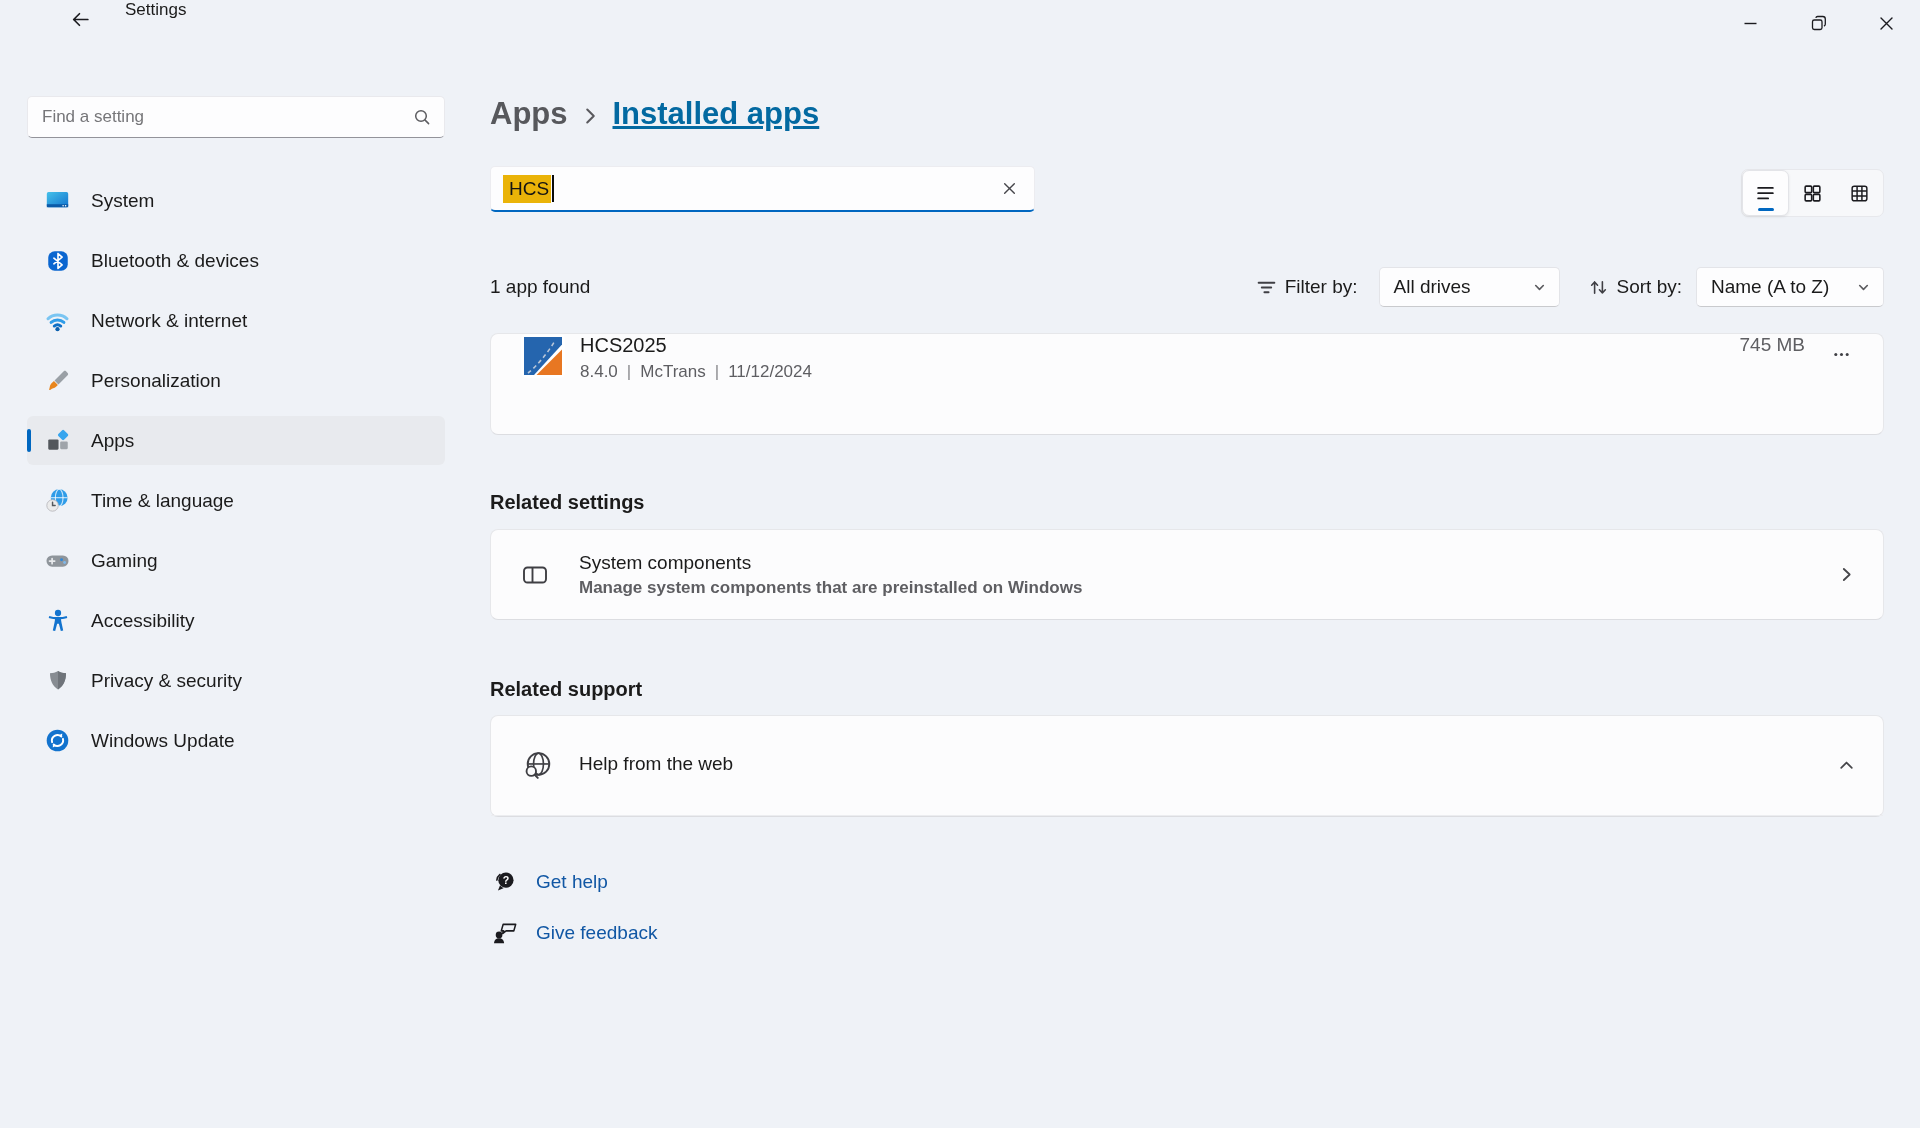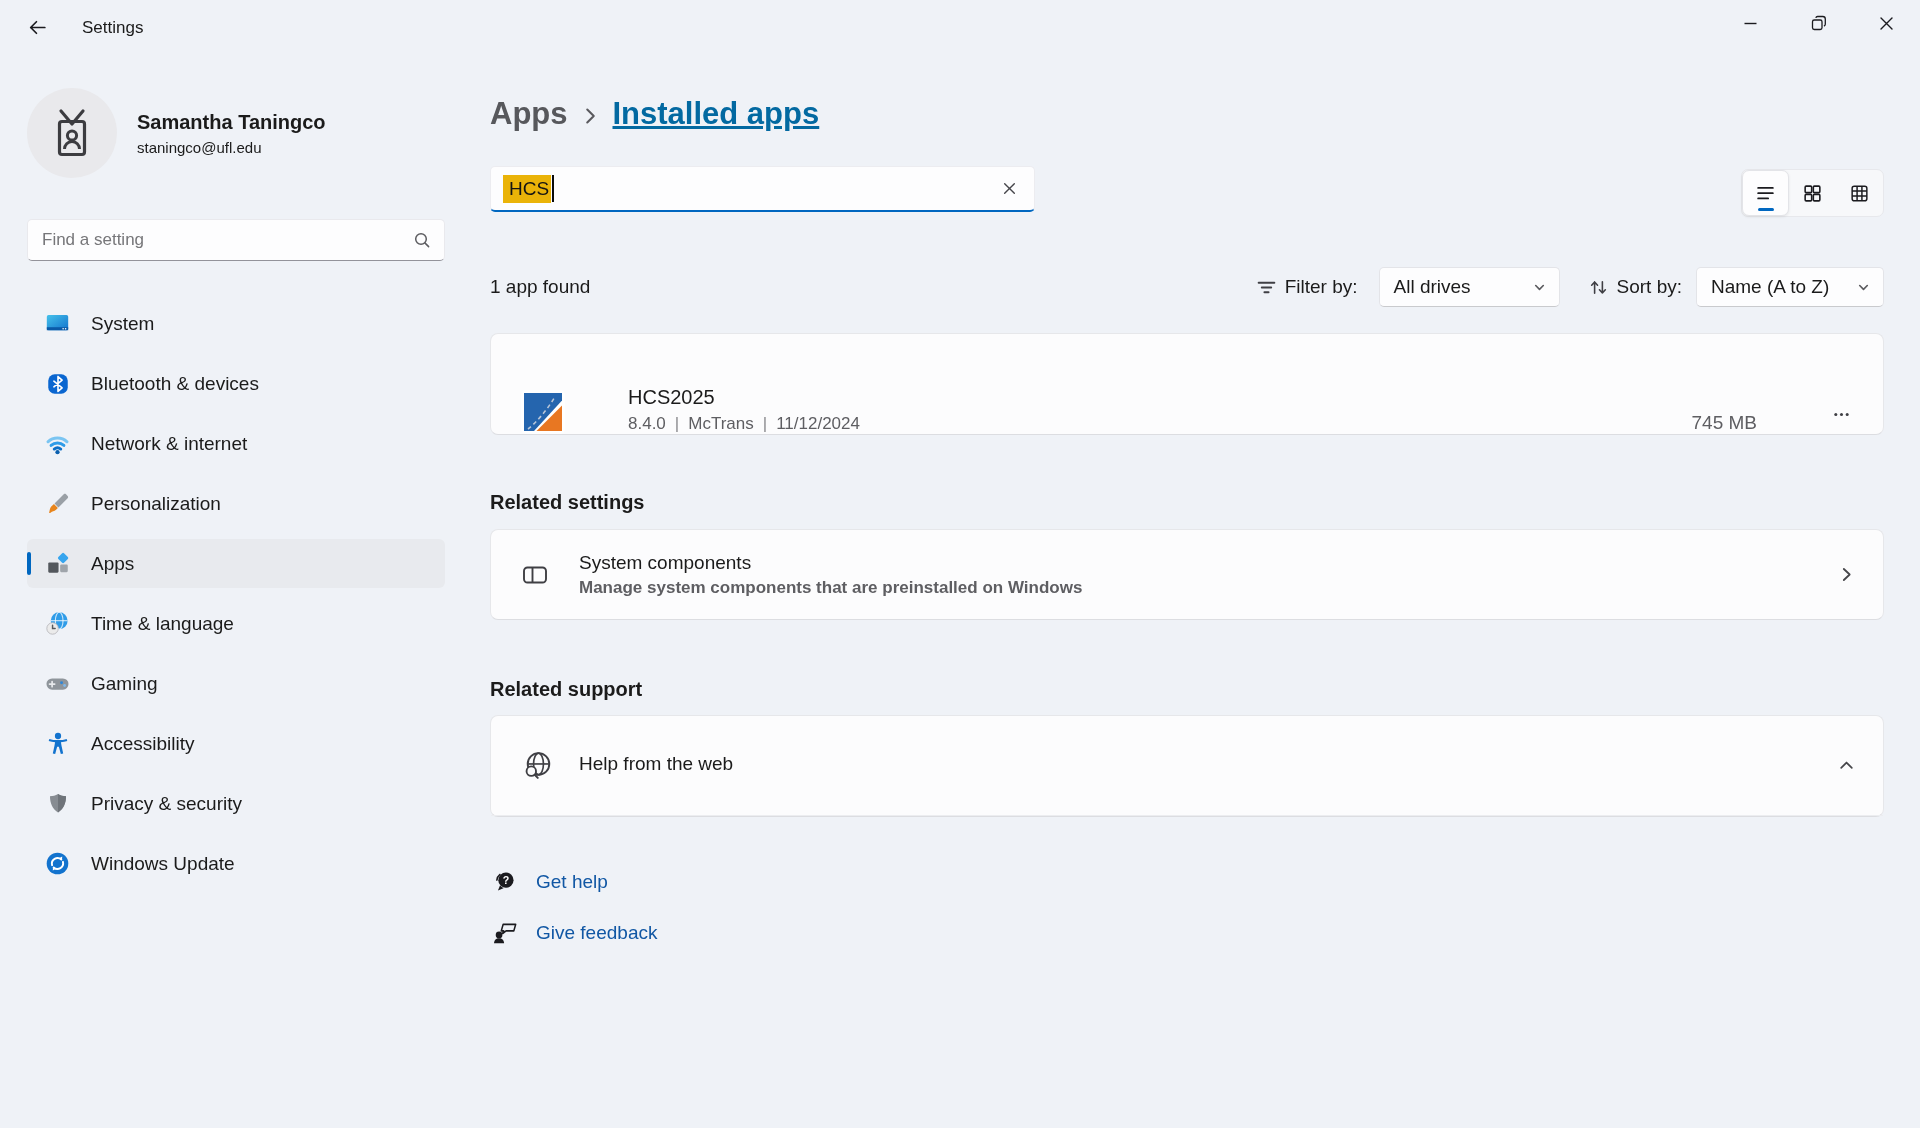--- a/index.html
+++ b/index.html
@@ -4,21 +4,21 @@
 <style>
   * { margin:0; padding:0; box-sizing:border-box; }
   html,body { width:1920px; height:1128px; overflow:hidden; }
   body {
     font-family:"Liberation Sans","DejaVu Sans",sans-serif;
     background:#eff2f7; color:#1b1b1b;
   }
   .window { width:1920px; height:1128px; position:relative; }
 
   
-  .titlebar { height:55px; display:flex; align-items:center; position:relative; }
+  .titlebar { height:55px; display:flex; align-items:flex-start; position:relative;padding-left:43px; }
   .back-btn { width:42px; height:38px; margin-left:16px; border:none; background:transparent; display:flex; align-items:center; justify-content:center; border-radius:5px; cursor:pointer; }
   .tb-title { font-size:17px; margin-left:24px; color:#1b1b1b; }
   .caption-buttons { position:absolute; right:0; top:0; display:flex; }
   .cap-btn { width:68px; height:46px; border:none; background:transparent; display:flex; align-items:center; justify-content:center; cursor:pointer; }
 
   .body-row { display:flex; height:1073px; }
 
   
   .sidebar { width:465px; flex:none; padding-left:27px; }
   .profile { display:flex; align-items:center; margin-top:33px; cursor:pointer; }
@@ -58,21 +58,21 @@
   .results-row { margin-top:50px; height:40px; display:flex; align-items:center; justify-content:space-between; }
   .results { font-size:19px; }
   .fs-controls { display:flex; align-items:center; gap:8px; font-size:19px; color:#1b1b1b; }
   .dropdown { height:40px; background:#fdfdfe; border:1px solid #e3e4e8; border-bottom-color:#c9cacd; border-radius:5px; display:flex; align-items:center; justify-content:space-between; padding:0 13px 0 14px; font-size:19px; font-family:inherit; color:#1b1b1b; cursor:pointer; }
   .dd-filter { min-width:181px; margin-left:13px; }
   .dd-sort { min-width:188px; margin-left:6px; }
   .sort-ico { margin-left:20px; display:flex; }
   .filter-ico { display:flex; }
 
   .card { background:#fcfcfd; border:1px solid #e6e7ea; border-bottom-color:#dcdde1; border-radius:8px; }
-  .app-card { margin-top:26px; height:102px; display:flex; align-items:flex-end; padding:0 22px 0 30px;gap:48px; }
+  .app-card { margin-top:26px; height:102px; display:flex; align-items:flex-start; padding:0 22px 0 30px; }
   .app-logo { width:44px; height:44px; flex:none; }
   .app-texts { margin-left:15px; }
   .app-name { font-size:20px; margin-bottom:5px; }
   .app-meta { font-size:17px; color:#5e5e62; }
   .meta-sep { margin:0 9px; color:#8a8a8e; }
   .app-size { margin-left:auto; margin-right:6px; font-size:19px; color:#5e5e62; }
   .more-btn { margin-left:10px; width:40px; height:40px; border:none; background:transparent; border-radius:4px; display:flex; align-items:center; justify-content:center; cursor:pointer; }
 
   .section-h { font-size:20px; font-weight:600; color:#1b1b1b; }
   .h-settings { margin-top:56px; margin-bottom:15px; }
@@ -124,34 +124,20 @@
         <svg width="21" height="21" viewBox="0 0 21 21">
             <path d="M5 5 L16 16 M16 5 L5 16" stroke="#1b1b1f" stroke-width="1.4" stroke-linecap="round"></path>
           </svg>
       </button>
     </div>
   </div>
 
   <div class="body-row">
 
     <aside class="sidebar">
-      <div class="profile">
-        <div class="avatar">
-          <svg width="50" height="50" viewBox="0 0 50 50" fill="none">
-              <path d="M14 3 L25 16 M36 3 L25 16" stroke="#3c3c40" stroke-width="3.2" stroke-linecap="round"></path>
-              <rect x="12.5" y="13.5" width="25" height="33" rx="2.5" stroke="#3c3c40" stroke-width="3.2"></rect>
-              <circle cx="25" cy="27.5" r="4.6" stroke="#3c3c40" stroke-width="3"></circle>
-              <path d="M17.5 41 a7.5 7.5 0 0 1 15 0" stroke="#3c3c40" stroke-width="3"></path>
-            </svg>
-        </div>
-        <div class="p-texts">
-          <div class="p-name">Samantha Taningco</div>
-          <div class="p-email">staningco@ufl.edu</div>
-        </div>
-      </div>
 
       <div class="find-box">
         <input class="find-input" type="text" placeholder="Find a setting" style="">
         <span class="find-ico">
           <svg width="20" height="20" viewBox="0 0 20 20" fill="none">
               <circle cx="9" cy="9" r="5.3" stroke="#5c5c60" stroke-width="1.5"></circle>
               <path d="M13.1 13.1 l3.5 3.5" stroke="#5c5c60" stroke-width="1.5" stroke-linecap="round"></path>
             </svg>
         </span>
       </div>

